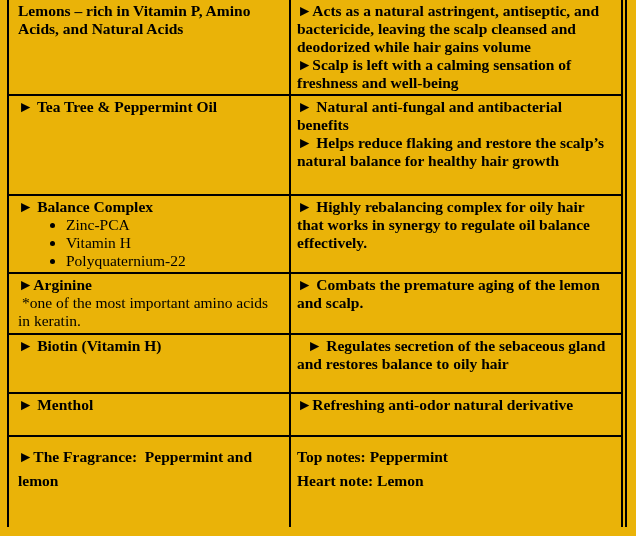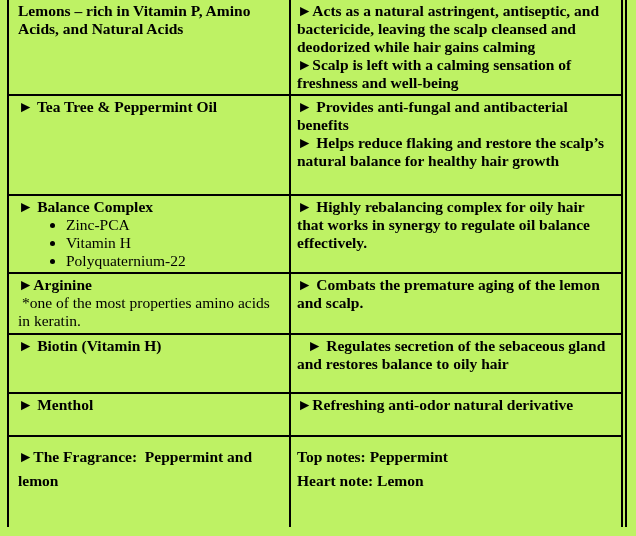--- a/index.html
+++ b/index.html
@@ -5,21 +5,21 @@
   html, body {
     margin: 0;
     padding: 0;
     background: #ffffff;
   }
   .viewport {
     position: relative;
     width: 636px;
     height: 536px;
     overflow: hidden;
-    background: #bef264;
+    background: #eab308;
     font-family: "Liberation Serif", "DejaVu Serif", serif;
     color: #000000;
   }
   .tframe {
     position: absolute;
     left: 7px;
     top: 0;
     width: 618px;
     border-right: 2px solid #000;
   }
@@ -78,31 +78,31 @@
           <col class="c-left">
           <col class="c-right">
         </colgroup>
       <tbody>
 
         <tr class="r1">
           <td class="cell left-cell">
             <p class="t">Lemons – rich in Vitamin P, Amino Acids, and Natural Acids</p>
           </td>
           <td class="cell right-cell">
-            <p class="t">►Acts as a natural astringent, antiseptic, and bactericide, leaving the scalp cleansed and deodorized while hair gains calming</p>
+            <p class="t">►Acts as a natural astringent, antiseptic, and bactericide, leaving the scalp cleansed and deodorized while hair gains volume</p>
             <p class="t">►Scalp is left with a calming sensation of freshness and well-being</p>
           </td>
         </tr>
 
         <tr class="r2">
           <td class="cell left-cell">
             <p class="t">► Tea Tree &amp; Peppermint Oil</p>
           </td>
           <td class="cell right-cell">
-            <p class="t">► Provides anti-fungal and antibacterial benefits</p>
+            <p class="t">► Natural anti-fungal and antibacterial benefits</p>
             <p class="t">► Helps reduce flaking and restore the scalp’s natural balance for healthy hair growth</p>
           </td>
         </tr>
 
 
         <tr class="r4">
           <td class="cell left-cell">
             <p class="t">► Balance Complex</p>
             <ul class="sub-list">
               <li>Zinc-PCA</li>
@@ -111,21 +111,21 @@
             </ul>
           </td>
           <td class="cell right-cell">
             <p class="t">► Highly rebalancing complex for oily hair that works in synergy to regulate oil balance effectively.</p>
           </td>
         </tr>
 
         <tr class="r5">
           <td class="cell left-cell">
             <p class="t">►Arginine</p>
-            <p class="note"> *one of the most properties amino acids in keratin.</p>
+            <p class="note"> *one of the most important amino acids in keratin.</p>
           </td>
           <td class="cell right-cell">
             <p class="t">► Combats the premature aging of the lemon and scalp.</p>
           </td>
         </tr>
 
         <tr class="r6">
           <td class="cell left-cell">
             <p class="t">► Biotin (Vitamin H)</p>
           </td>

